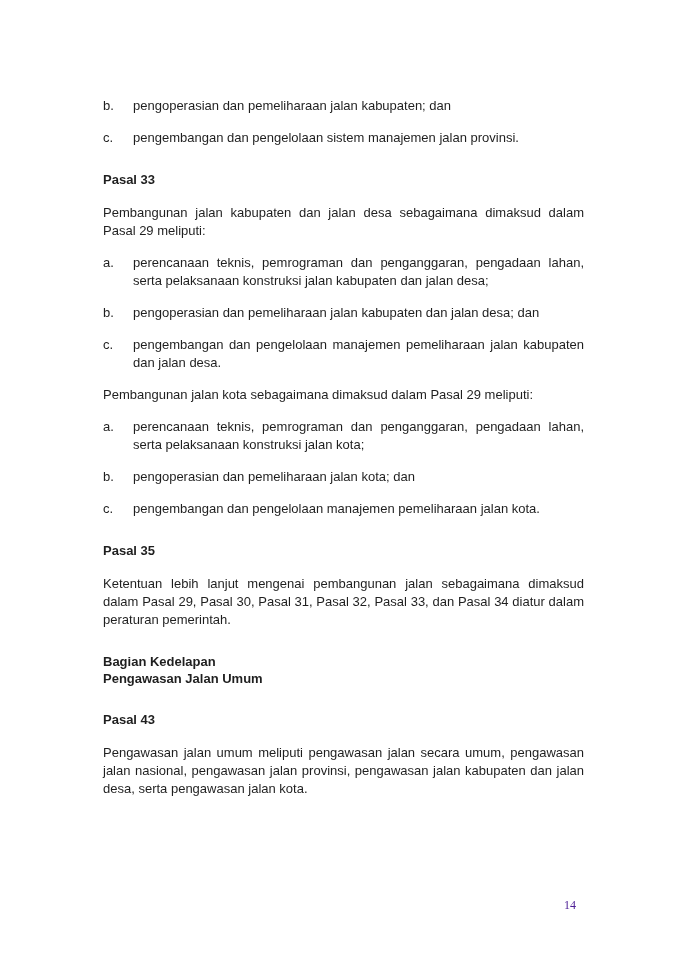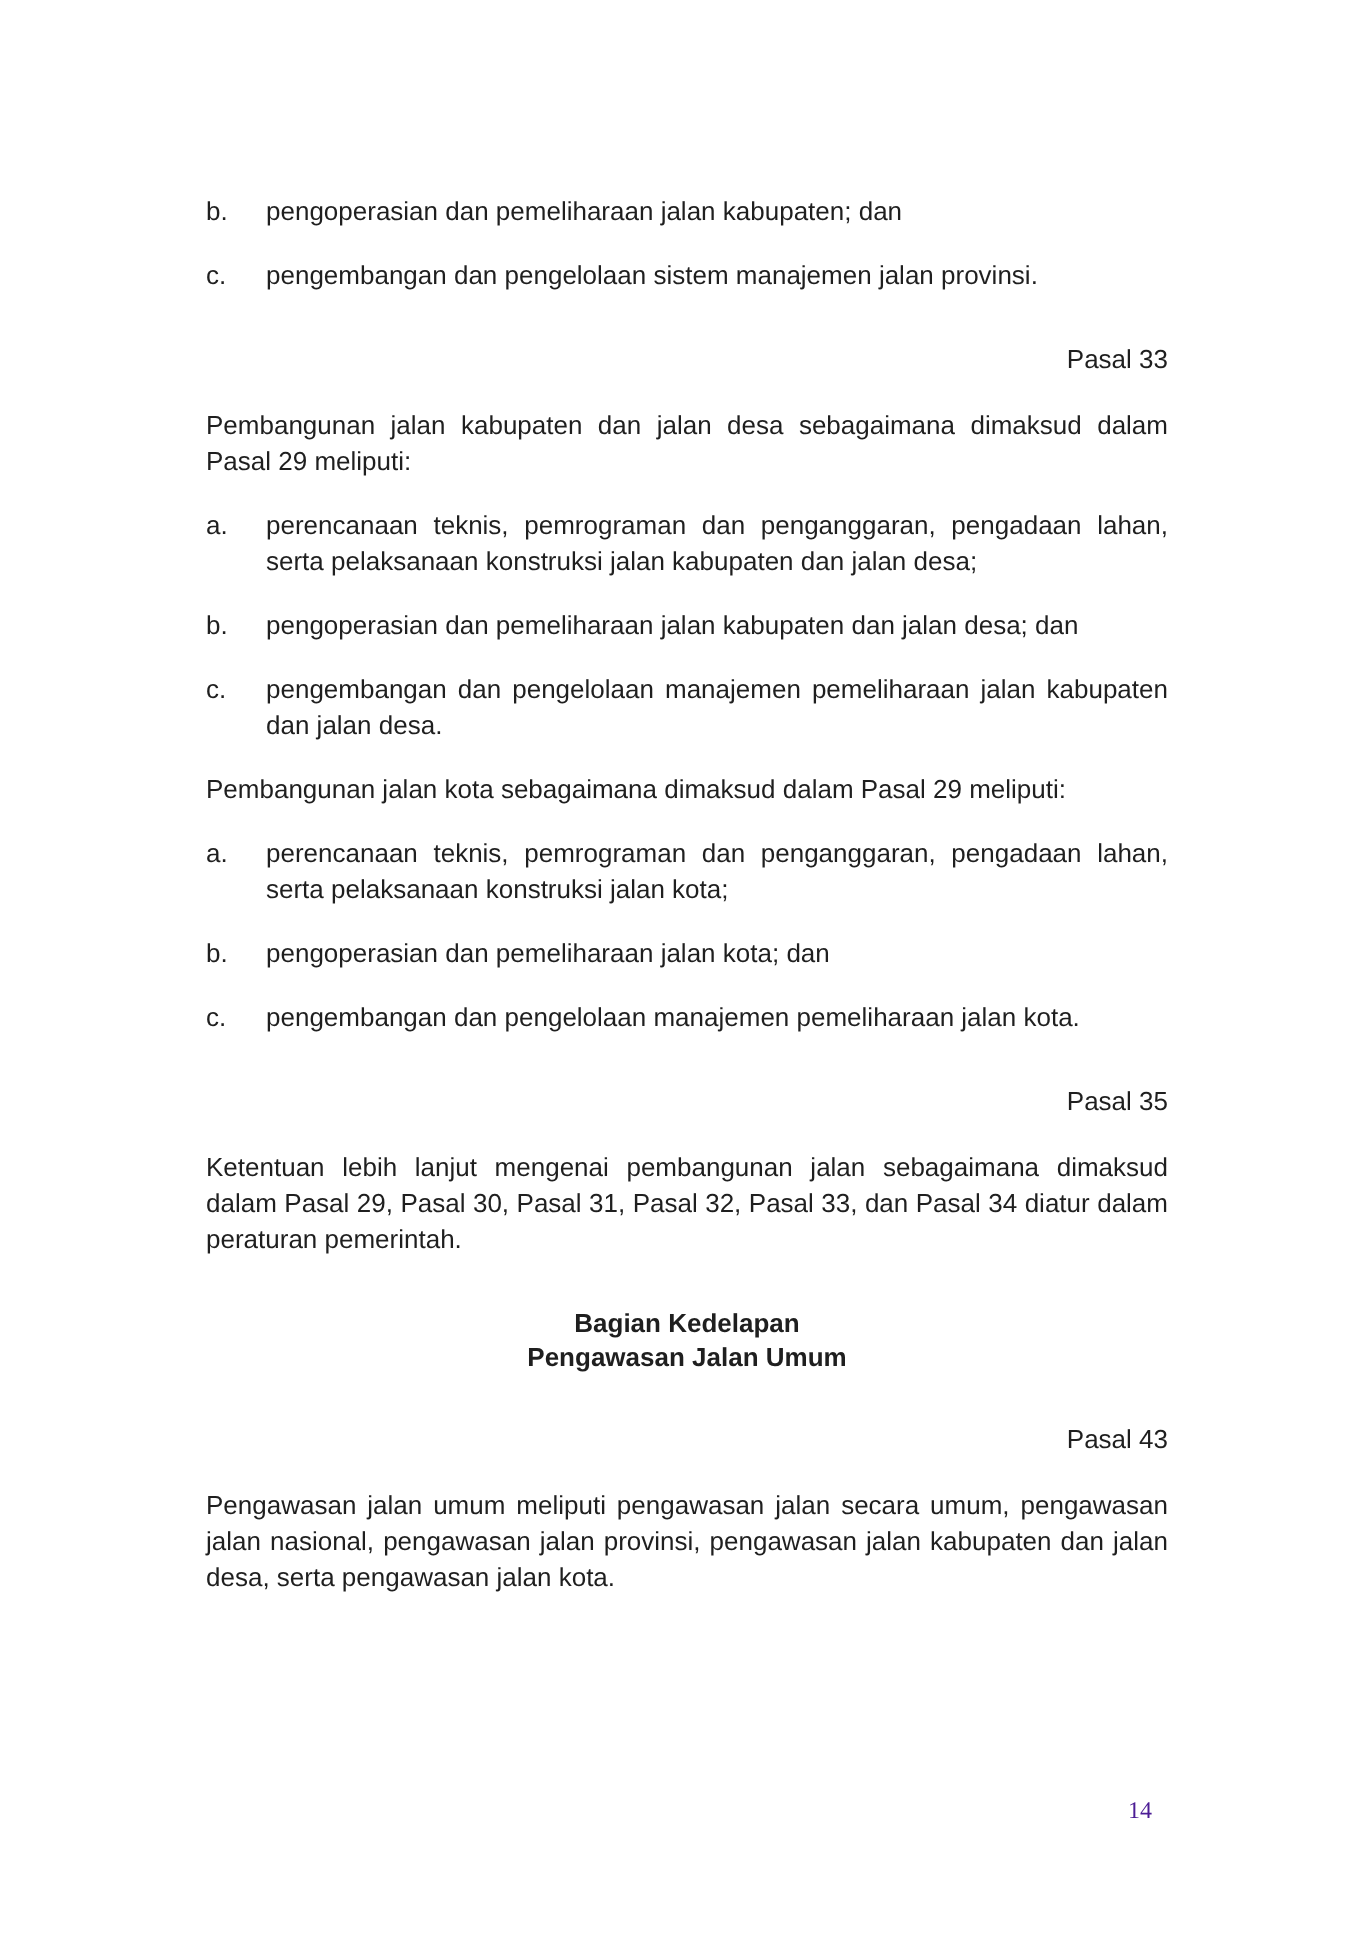--- a/index.html
+++ b/index.html
@@ -34,26 +34,25 @@
     margin: 0 0 14px 0;
     text-align: justify;
   }
   .li .marker {
     position: absolute;
     left: 0;
     top: 0;
   }
   .pasal-heading {
     margin: 24px 0 15px 0;
-    text-align: right;
-    font-weight: normal;
+    text-align: left;
+    font-weight: bold;
   }
   .section-heading {
     margin: 24px 0 13px 0;
-    text-align: center;
     font-weight: bold;
     line-height: 17px;
   }
   .first-block {
     margin-top: 97px;
   }
   .page-number {
     position: absolute;
     left: 564px;
     top: 896px;

